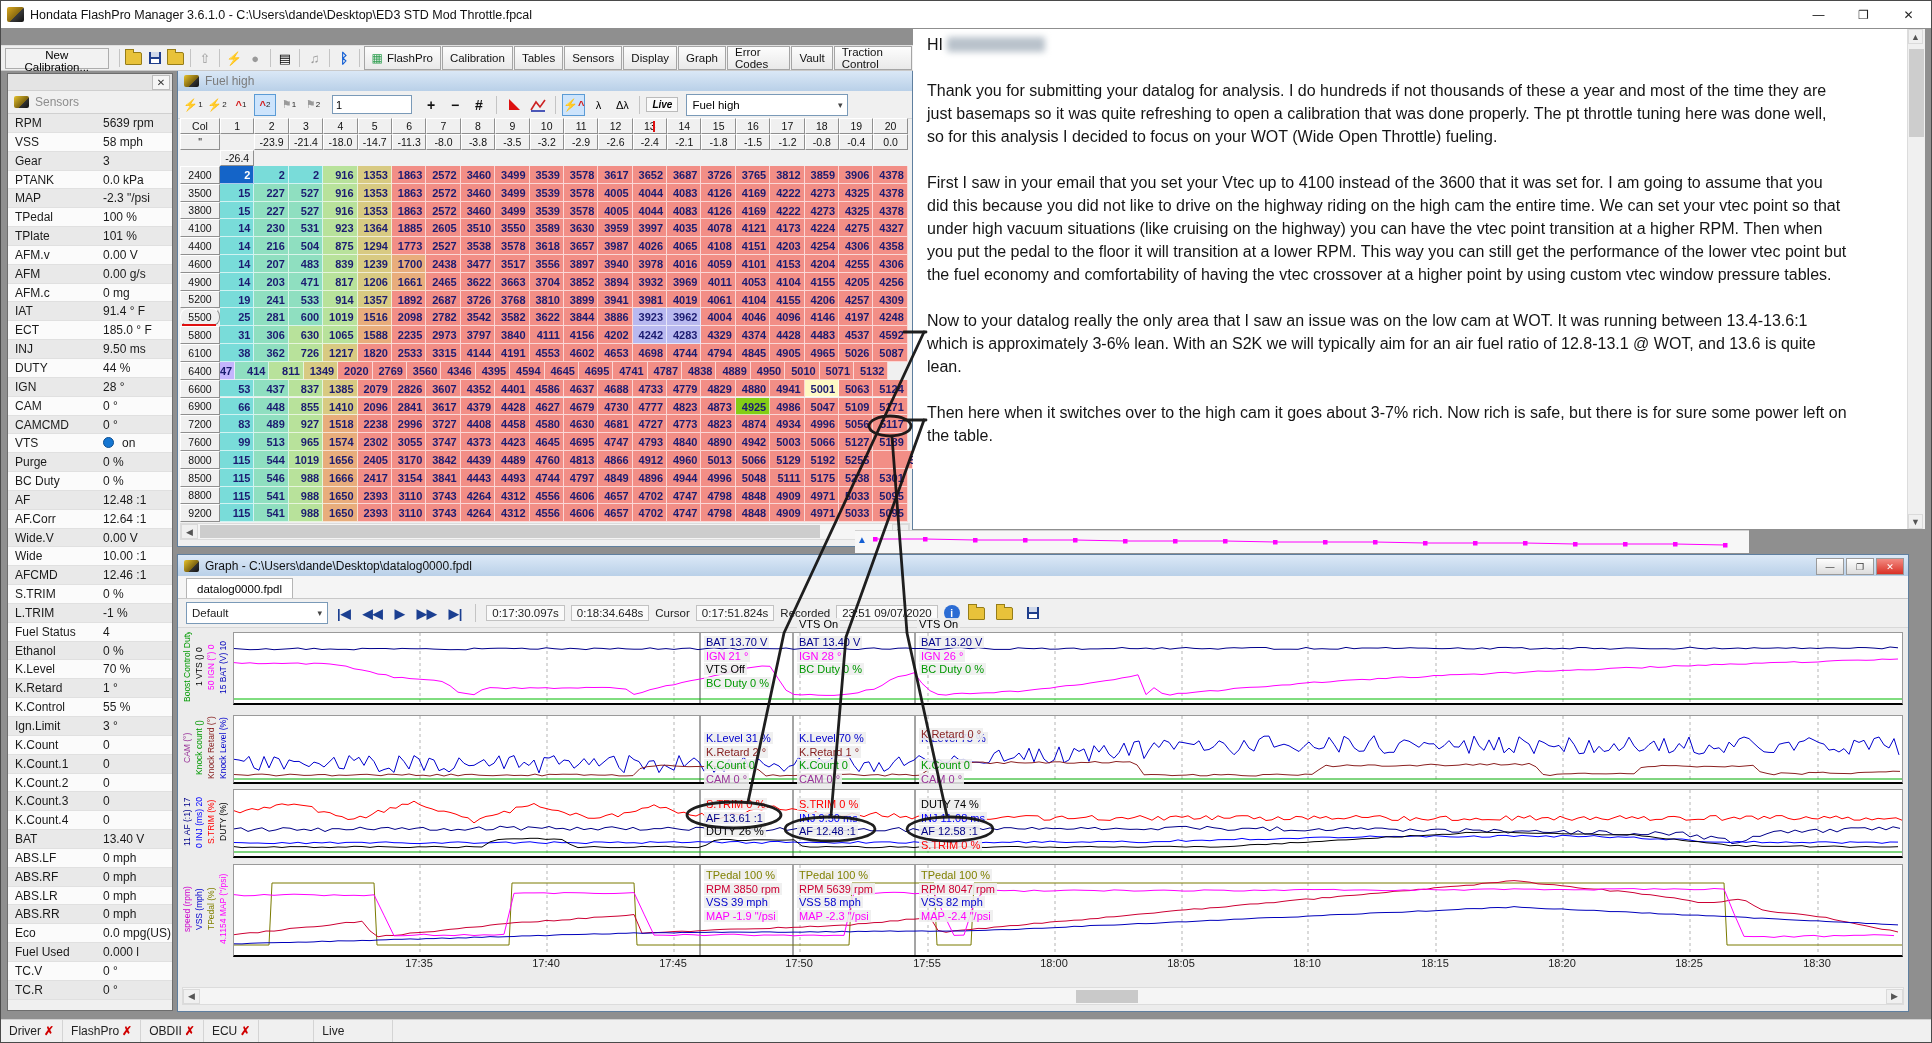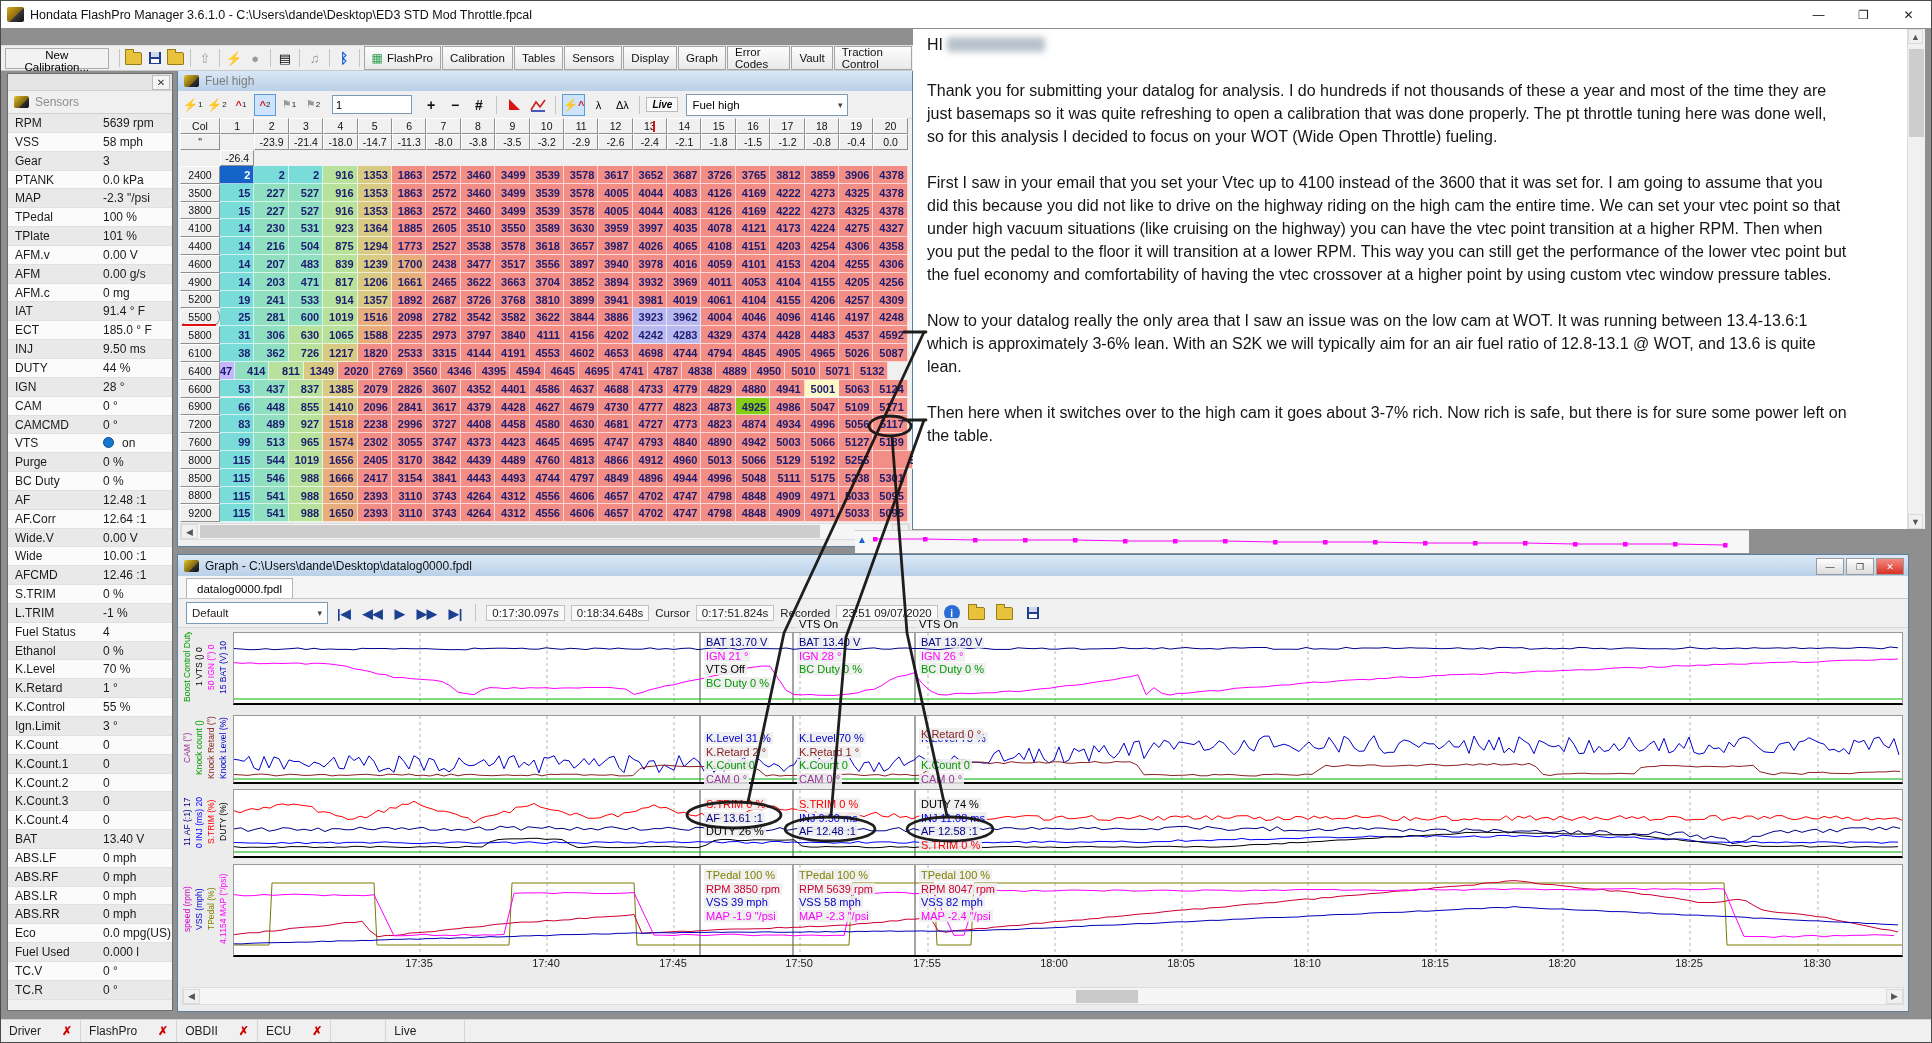--- a/index.html
+++ b/index.html
@@ -93,21 +93,21 @@
   .panel svg{position:absolute;left:0;top:0;}
   .glabel{position:absolute;font-size:11px;white-space:nowrap;background:rgba(238,238,238,.88);padding:0 2px;z-index:5;}
   .vtsflag{position:absolute;font-size:11px;background:rgba(238,238,238,.9);padding:0 2px;z-index:6;color:#000;}
   .gutter{position:absolute;left:4px;width:50px;display:flex;}
   .gutlbl{writing-mode:vertical-rl;transform:rotate(180deg);font-size:8.5px;width:12px;text-align:center;white-space:nowrap;overflow:hidden;}
   .gtick{position:absolute;width:44px;text-align:center;font-size:11px;color:#222;top:402px;}
   .gscroll{position:absolute;left:4px;bottom:6px;width:1722px;height:18px;background:#f5f5f5;border:1px solid #dcdcdc;display:flex;align-items:center;box-sizing:border-box;}
   .gthumb{position:absolute;left:893px;top:2px;width:62px;height:13px;background:#c9c9c9;}
   
   .statusbar{position:absolute;left:0;bottom:0;width:100%;height:22px;background:#f0f0f0;border-top:1px solid #d0d0d0;display:flex;align-items:center;font-size:12px;color:#222;z-index:70;}
-  .sseg{height:100%;display:flex;align-items:center;padding:0 8px;border-right:1px solid #d4d4d4;gap:21px;}
+  .sseg{height:100%;display:flex;align-items:center;padding:0 8px;border-right:1px solid #d4d4d4;gap:3px;}
   .redx{color:#d00000;font-weight:bold;}
   .sseg.gap{width:38px;}
   .sseg.live{width:62px;}
   #overlay{position:absolute;left:0;top:0;z-index:60;pointer-events:none;}
 </style>
 </head>
 <body>
 
 <div id="app">
 

